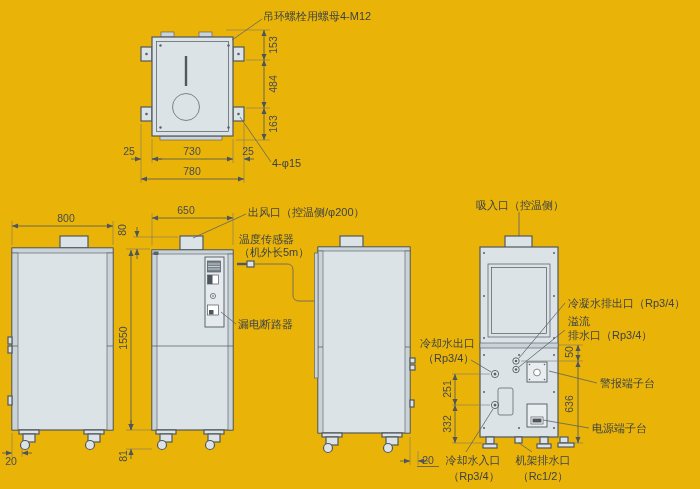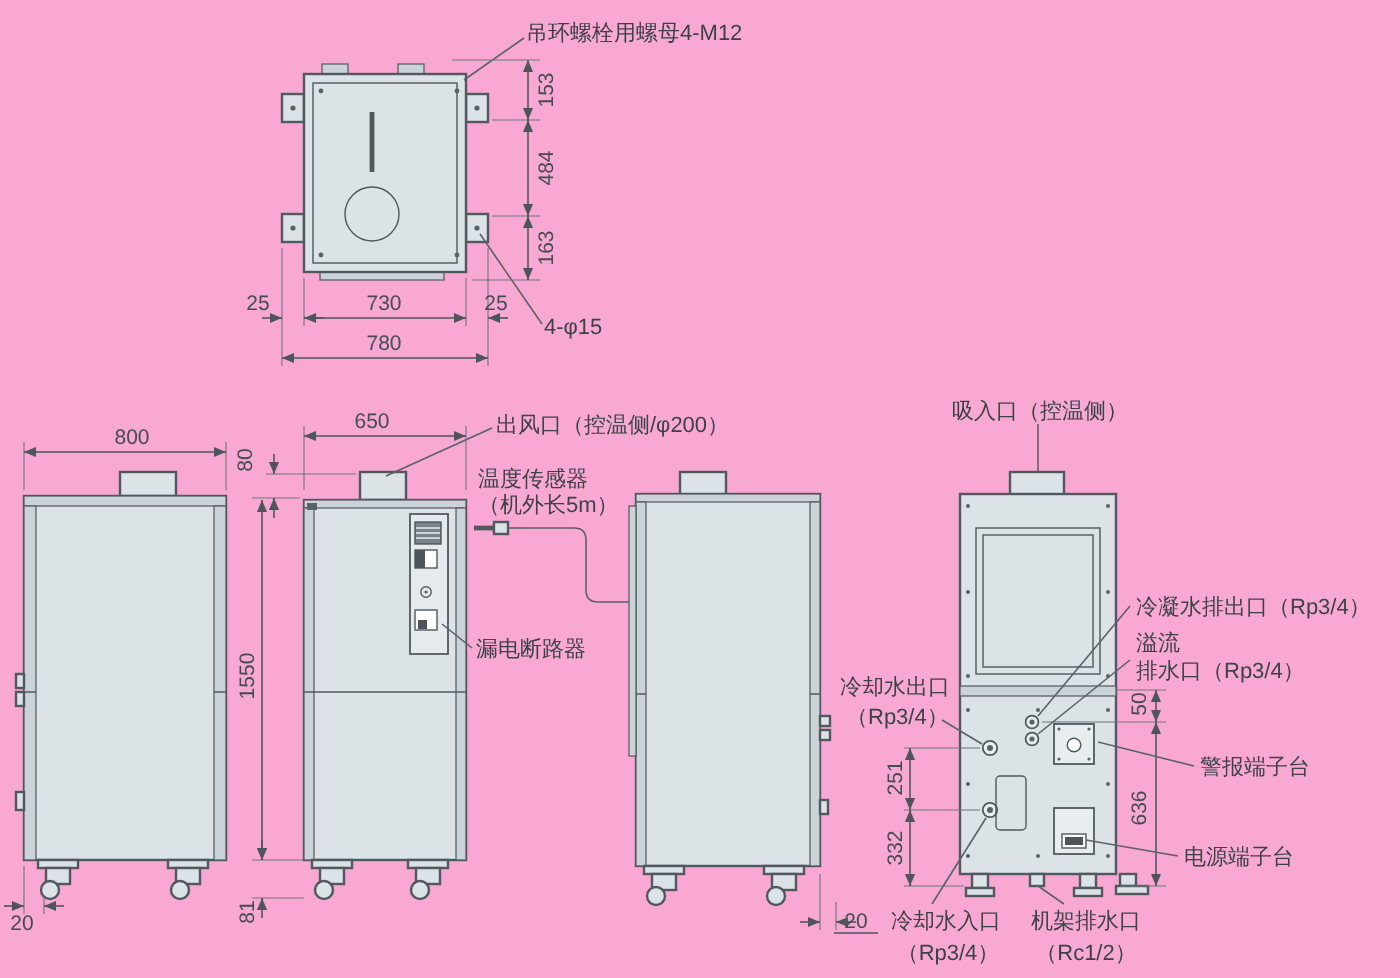--- a/index.html
+++ b/index.html
@@ -1,16 +1,16 @@
 <!DOCTYPE html>
 <html><head>
 <meta charset="utf-8">
 <style>
   html,body{margin:0;padding:0;background:#fff;}
-  #stage{position:relative;width:700px;height:489px;background:#f9a8d4;overflow:hidden;}
+  #stage{position:relative;width:700px;height:489px;background:#eab308;overflow:hidden;}
   svg{position:absolute;left:0;top:0;}
   text{font-family:"Liberation Sans","DejaVu Sans",sans-serif;fill:#3c4347;}
   .lbl{font-size:11px;}
   .dtx{font-size:10.5px;fill:#464d52;}
   .pn{fill:#dbe3e7;stroke:#51585e;stroke-width:1.2;}
   .pn2{fill:#c9d3d8;stroke:#51585e;stroke-width:.6;}
   .wh{fill:#ffffff;stroke:#51585e;stroke-width:.7;}
   .thin{fill:none;stroke:#51585e;stroke-width:.7;}
   .dim{stroke:#4e565c;stroke-width:.8;fill:none;}
   .ext{stroke:#6d757b;stroke-width:.55;fill:none;}

